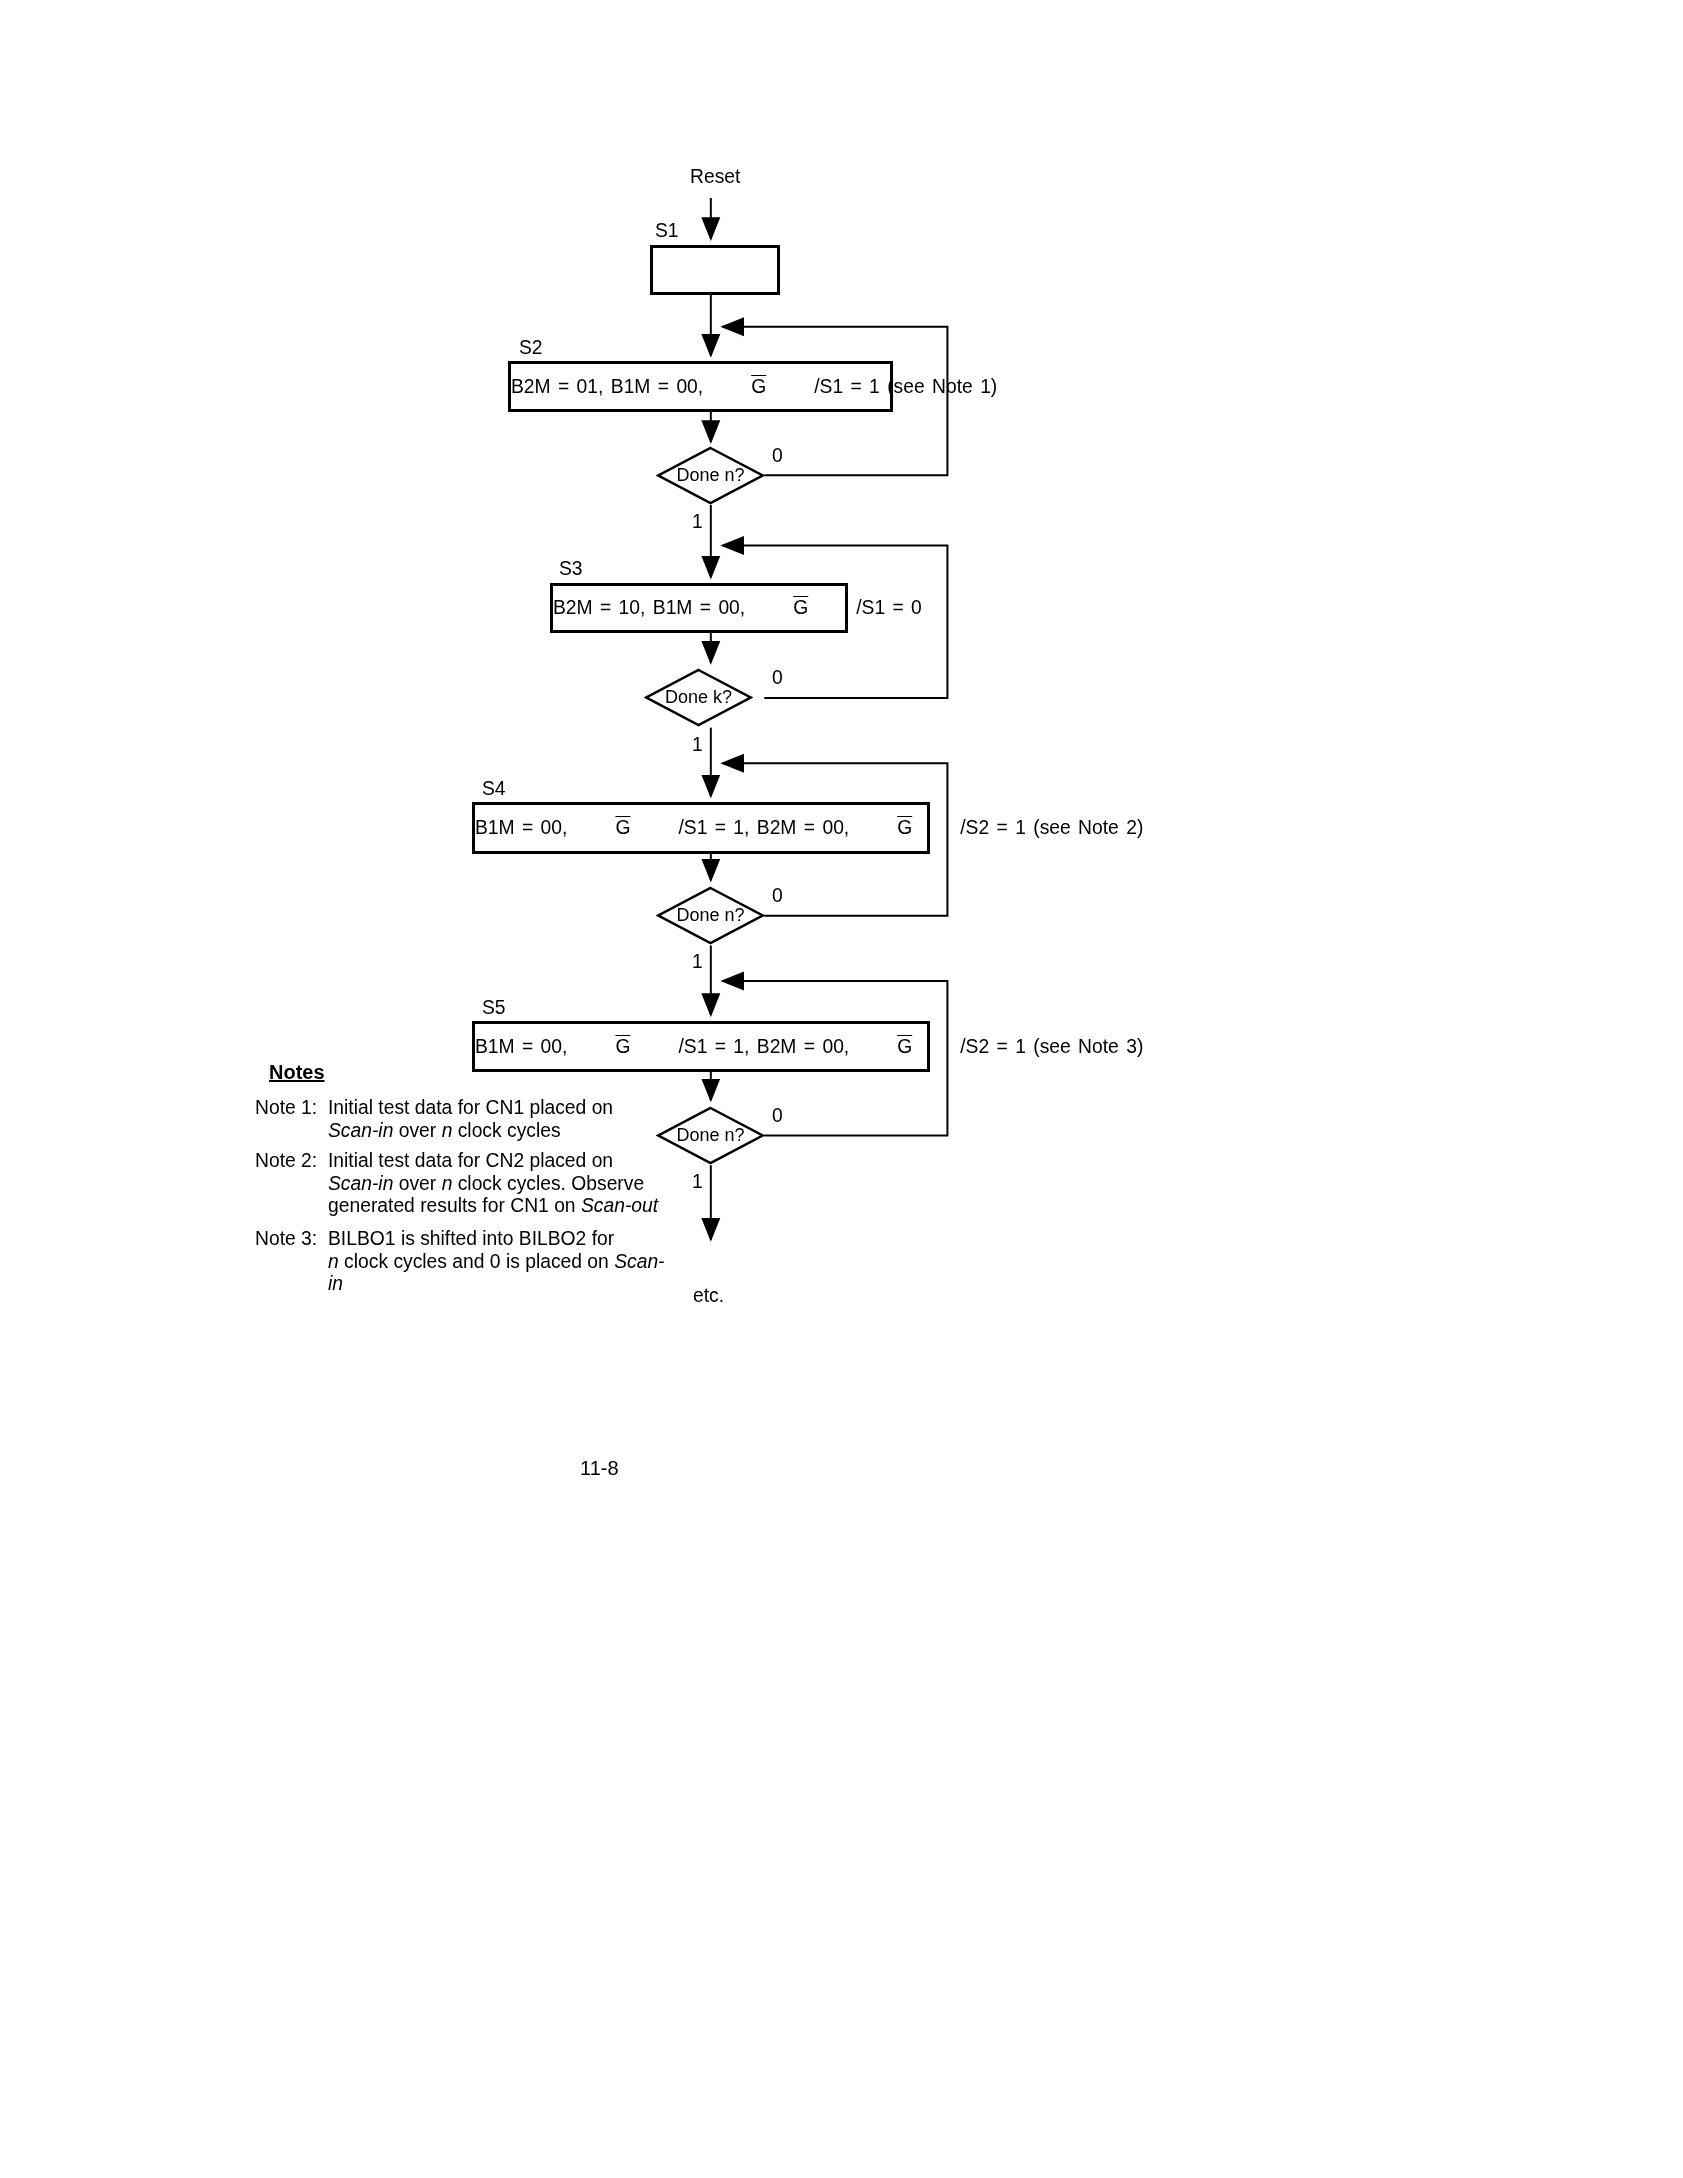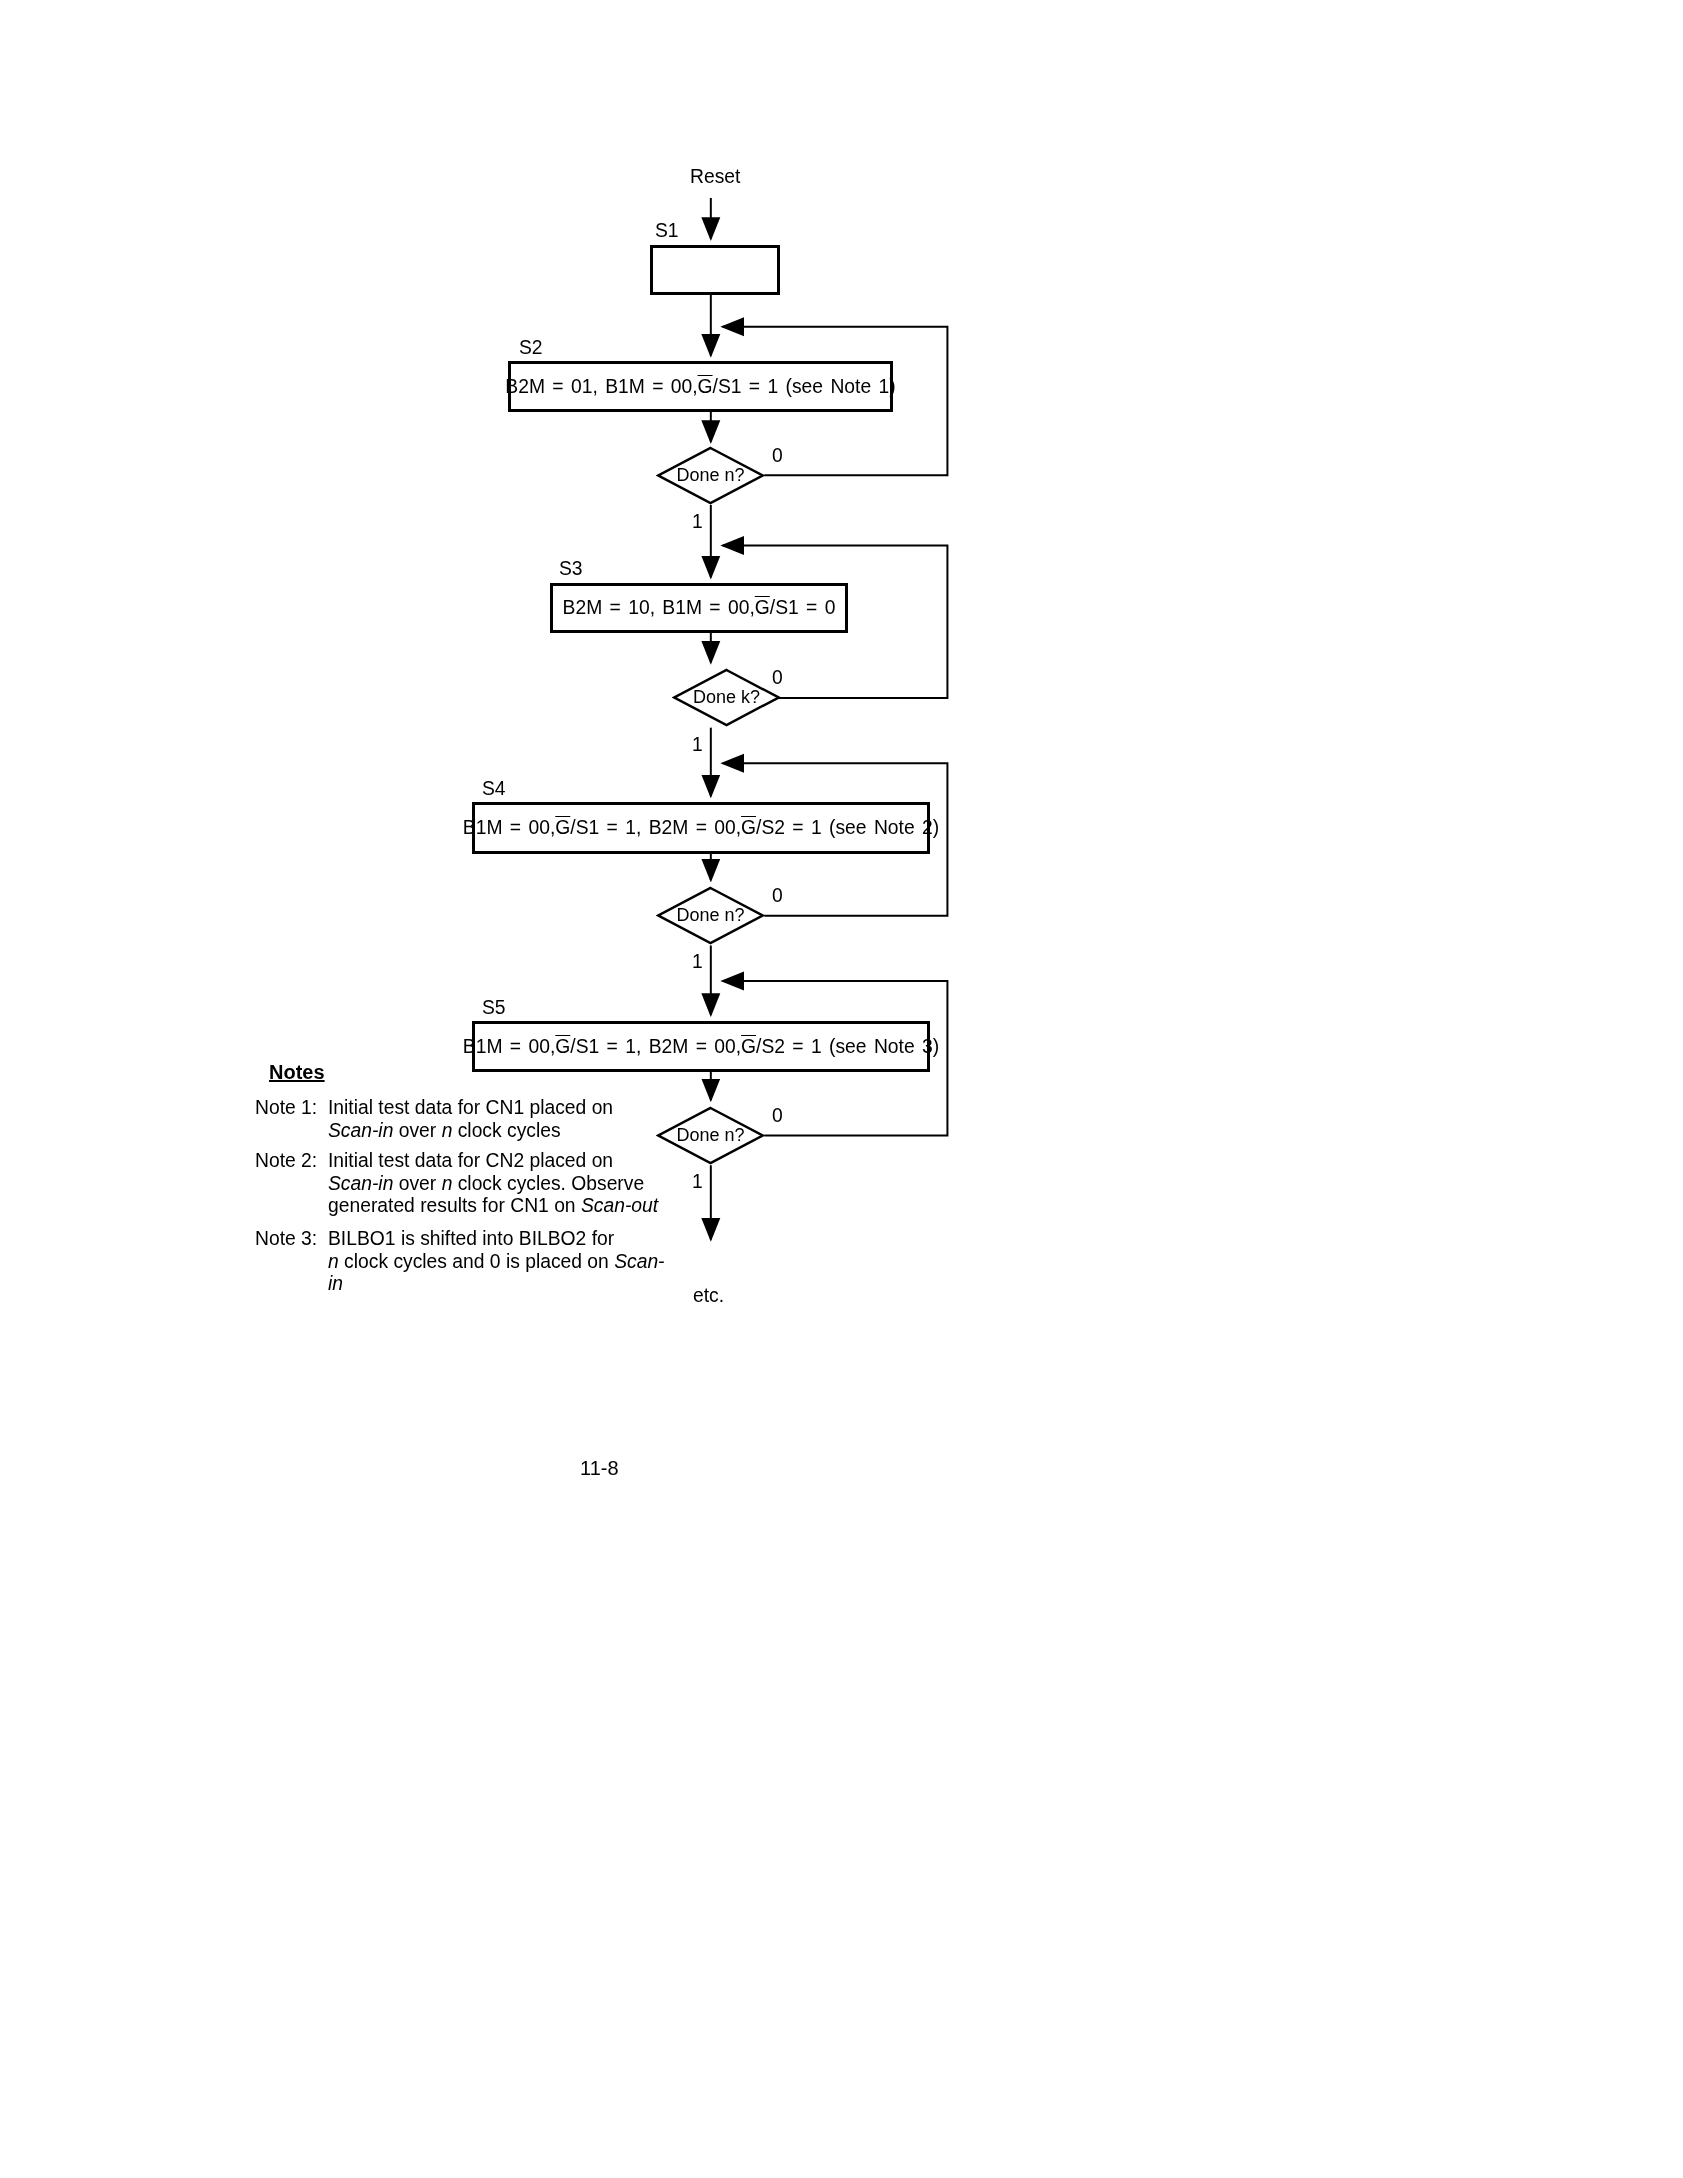--- a/index.html
+++ b/index.html
@@ -12,24 +12,25 @@
     color:#000;
     overflow:hidden;
   }
   .connectors{position:absolute;left:0;top:0;width:1683px;height:2178px;}
   .state-box{
     position:absolute;
     border:3px solid #000;
     background:#fff;
     display:flex;
     align-items:center;
-    justify-content:center;
+    justify-content:space-between;
     font-size:19.3px;
     white-space:nowrap;
     word-spacing:2px;
+    gap:48px;
   }
   .state-label{position:absolute;font-size:19.3px;}
   .flow-label{position:absolute;font-size:19.3px;}
   .diamond{position:absolute;width:109px;height:59px;}
   .diamond svg{position:absolute;left:0;top:0;}
   .dlabel{
     position:absolute;left:0;top:0;right:0;bottom:0;
     display:flex;align-items:center;justify-content:center;
     font-size:18px;
   }
@@ -103,21 +104,21 @@
   <div class="branch-label" style="left:772px;top:445px;">0</div>
   <div class="branch-label" style="left:692px;top:511px;">1</div>
 
   <div class="state-label" style="left:559px;top:558px;">S3</div>
   <div class="state-box" style="left:550px;top:583px;width:292px;height:44px;">
       <span>B2M = 10, B1M = 00, </span>
       <span class="ov">G</span>
       <span>/S1 = 0</span>
     </div>
 
-  <div class="diamond" style="left:672px;top:668px;">
+  <div class="diamond" style="left:644px;top:668px;">
     <svg width="109" height="59" viewBox="0 0 110 60">
       <polygon points="55,2 108,30 55,58 2,30" fill="#fff" stroke="#000" stroke-width="2.5"></polygon>
     </svg>
     <span class="dlabel">Done k?</span>
   </div>
   <div class="branch-label" style="left:772px;top:667px;">0</div>
   <div class="branch-label" style="left:692px;top:734px;">1</div>
 
   <div class="state-label" style="left:482px;top:778px;">S4</div>
   <div class="state-box" style="left:472px;top:802px;width:452px;height:46px;">

